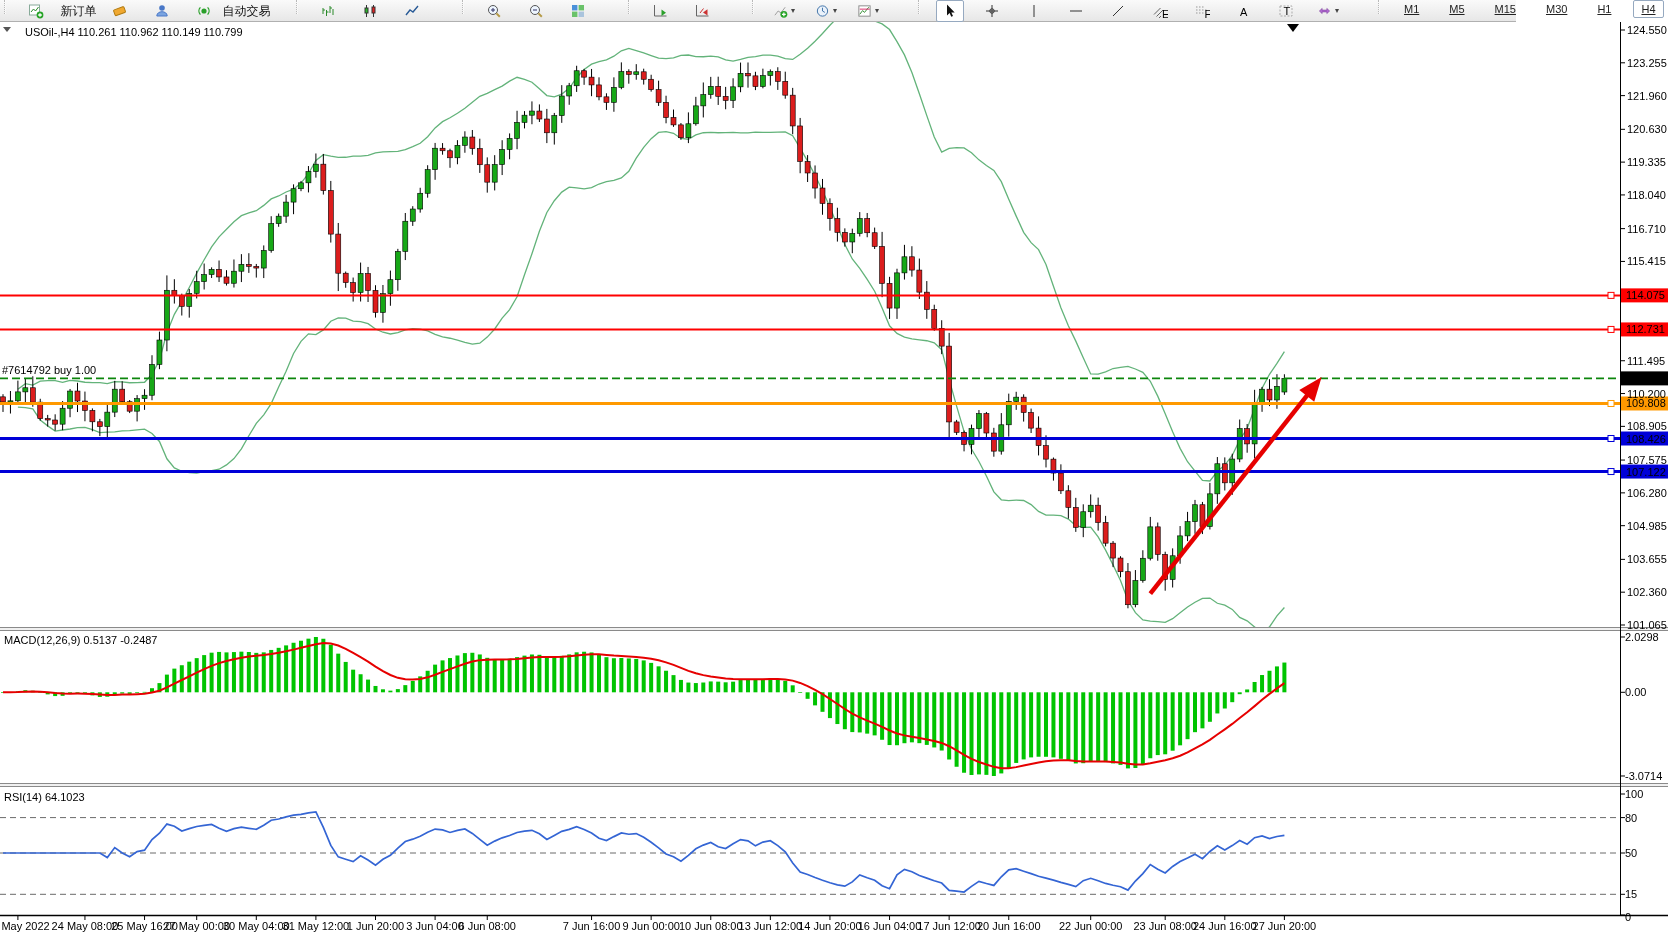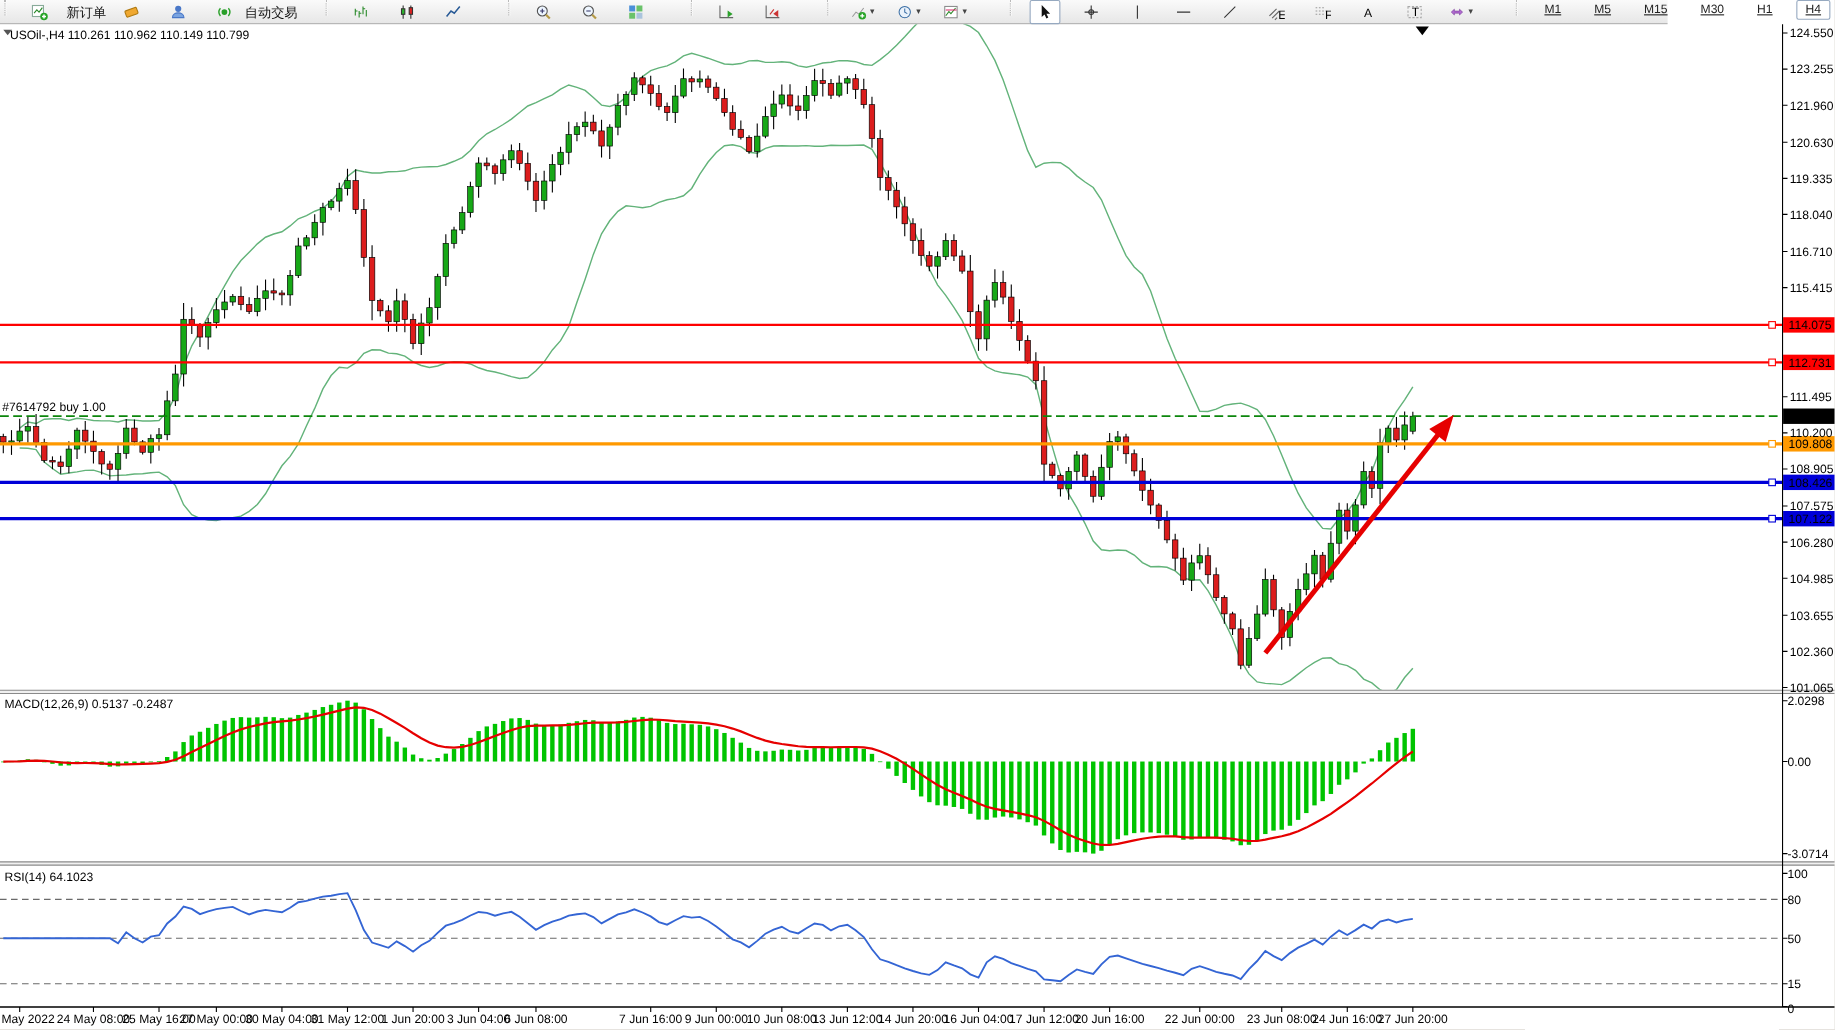--- a/index.html
+++ b/index.html
@@ -15,21 +15,21 @@
   .tlabel{font-size:12px;color:#111;white-space:nowrap;padding-right:2px;}
   .caret{font-size:8px;color:#444;line-height:8px;}
   .tsep{width:1px;height:16px;background:#c4c4c4;margin:0 3px;flex:0 0 aupx;}
   .grip{width:3px;height:14px;border-left:1px dotted #b9b9b9;border-right:1px dotted #fdfdfd;margin:0 2px;}
   .tf{font-size:11px;color:#222;padding:2px 7px;border:1px solid transparent;border-radius:2px;text-decoration:underline;}
   .tf.active{background:#ffffff;border:1px solid #96a9c0;}
   .flex-spacer{flex:1;}
   .badge{position:absolute;top:-2px;right:-4px;background:#e03030;color:#fff;font-size:9px;
     line-height:11px;min-width:7px;padding:0 2px;border-radius:7px;border:1px solid #fff;text-align:center;}
   
-  #chart-title{position:absolute;left:9px;top:26px;font-size:11px;color:#000;z-index:3;}
+  #chart-title{position:absolute;left:25px;top:26px;font-size:11px;color:#000;z-index:3;}
   #collapse-arrow{position:absolute;left:3px;top:27px;width:0;height:0;z-index:3;
     border-left:4px solid transparent;border-right:4px solid transparent;border-top:5px solid #555;}
   svg text{font-family:"Liberation Sans",sans-serif;font-size:11px;fill:#000;}
   #chart-svg{position:absolute;left:0;top:0;z-index:1;}
 </style>
 </head>
 <body>
 
 <div id="app">
   <div id="toolbar">

